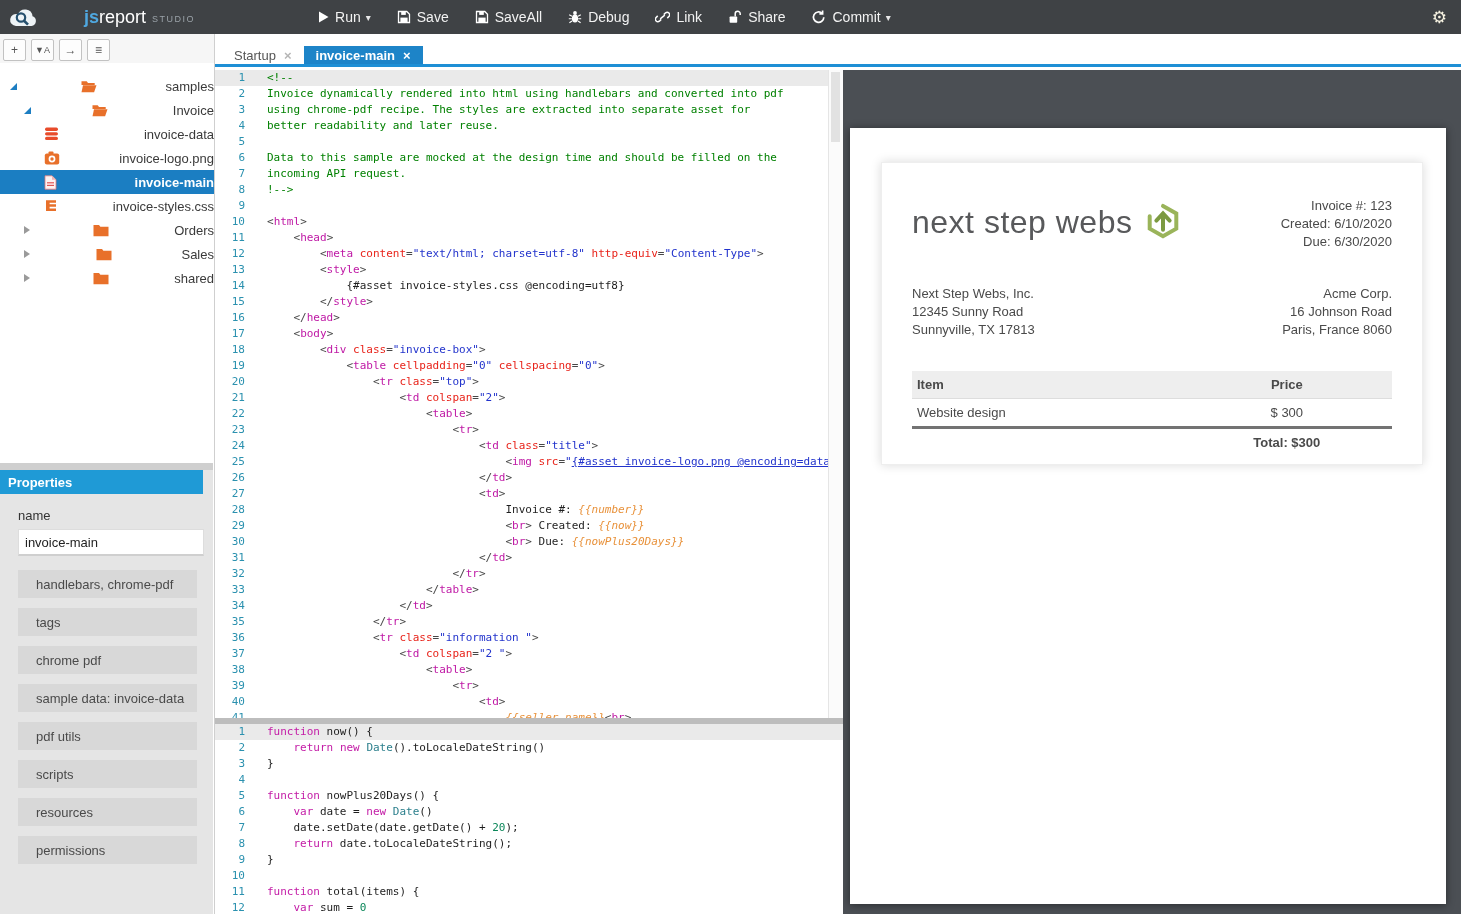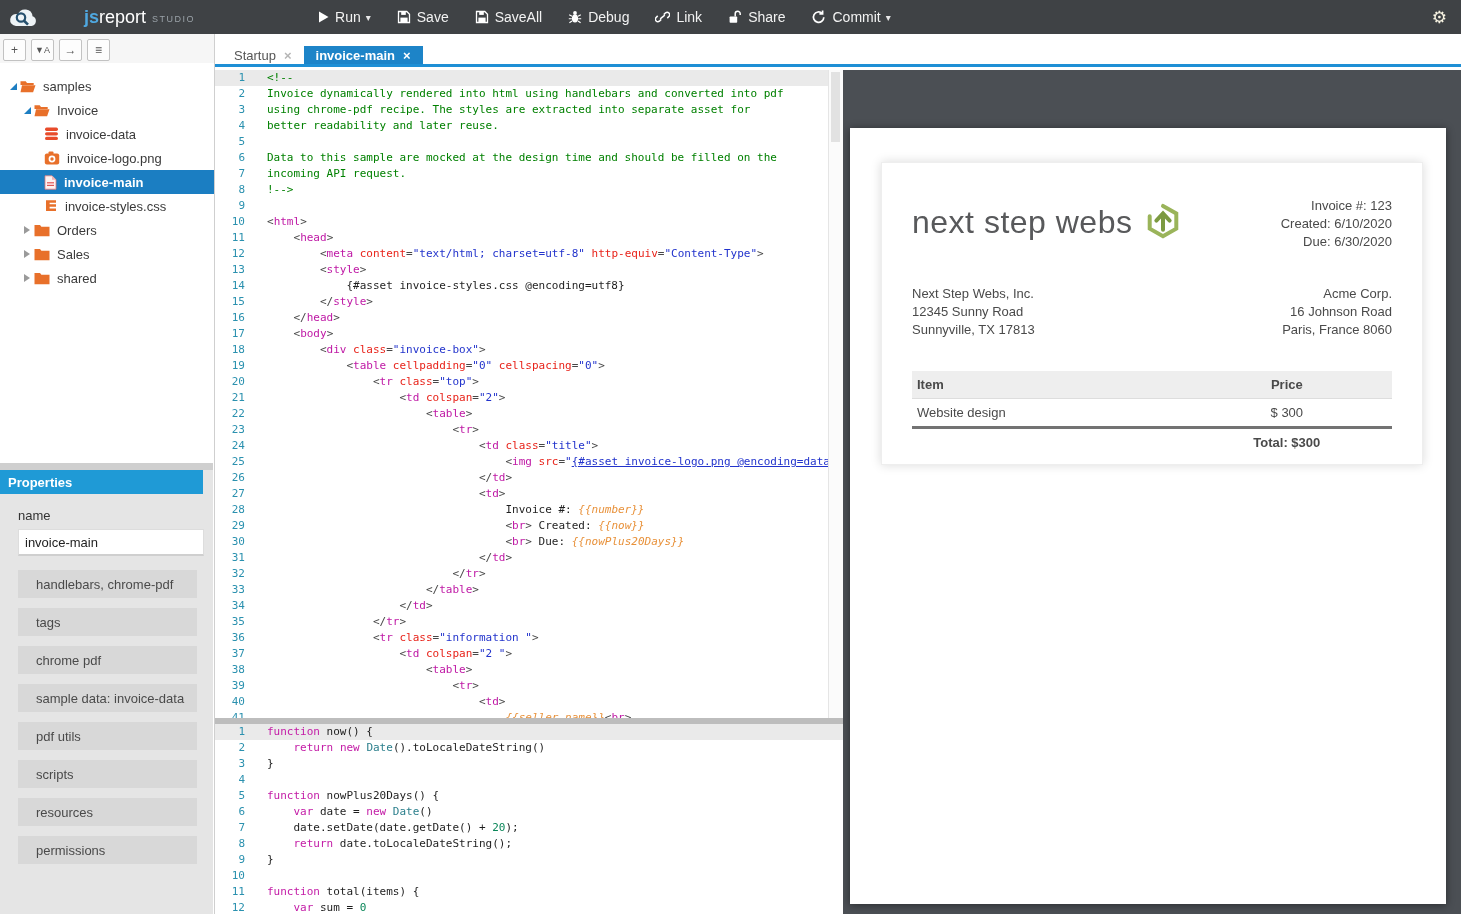--- a/index.html
+++ b/index.html
@@ -22,21 +22,21 @@
            color:#f7f3e2;font-size:17px;cursor:pointer;}
 
   
   .sidebar{position:absolute;left:0;top:34px;width:215px;bottom:0;background:#fff;
            border-right:1px solid #cfcfcf;box-sizing:border-box;}
   .side-actions{padding:5px 4px 2px 3px;background:#f6f6f6;display:flex;}
   .side-btn{width:21px;height:20px;border:1px solid #c2c2c2;border-radius:2px;background:#fdfdfd;
             color:#555;display:flex;align-items:center;justify-content:center;font-size:12px;
             margin-right:5px;cursor:pointer;}
   .tree{margin-top:11px;}
-  .tree-row{height:24px;display:flex;align-items:center;cursor:pointer;color:#3a3a3a;}
+  .tree-row{height:24px;display:flex;align-items:center;cursor:pointer;color:#3a3a3a;justify-content:space-between;}
   .tree-row.sel{background:#1b7ec2;color:#fff;font-weight:bold;}
   .caret{width:14px;display:inline-flex;justify-content:center;flex:none;}
   .caret-exp{width:0;height:0;border-bottom:7px solid #1d7ec2;border-left:7px solid transparent;}
   .caret-col{width:0;height:0;border-left:6px solid #9a9a9a;border-top:4px solid transparent;border-bottom:4px solid transparent;}
   .tree-icon{display:inline-flex;margin-right:7px;flex:none;}
   
   .props{position:absolute;left:0;top:429px;right:1px;bottom:0;background:#e5e5e5;}
   .vsplit{height:7px;background:#cfcfcf;}
   .props-header{height:24px;background:#1f9ad6;color:#fff;font-weight:bold;font-size:13px;
                 display:flex;align-items:center;padding-left:8px;width:203px;box-sizing:border-box;}

